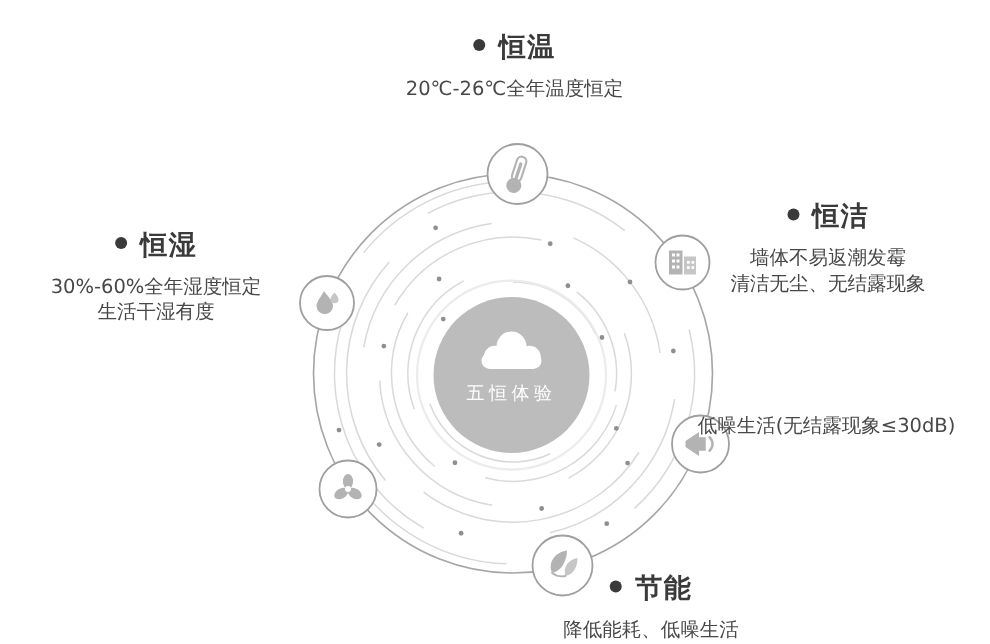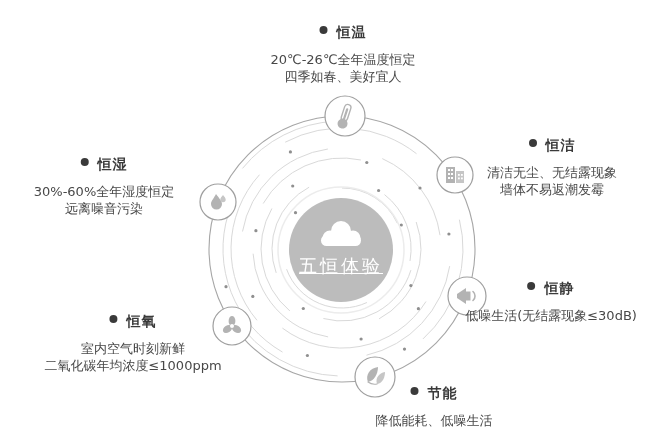--- a/index.html
+++ b/index.html
@@ -18,39 +18,39 @@
   .node-circle{ fill:#ffffff; stroke:#9f9f9f; stroke-width:1.2; }
   .glyph      { fill:#b3b3b3; }
   .glyph-lt   { fill:#c6c6c6; }
   .glyph-stroke { fill:none; stroke:#b3b3b3; stroke-width:1.6; stroke-linecap:round; }
 
   .label-block {
     position:absolute; transform:translateX(-50%);
     text-align:center; white-space:nowrap;
   }
   .label-title {
-    font-size:14px; line-height:24px; color:#3a3a3a;
+    font-size:18px; line-height:24px; color:#3a3a3a;
     font-weight:600; margin-bottom:7px; letter-spacing:1px;
   }
   .bullet {
     display:inline-block; width:8px; height:8px; border-radius:50%;
     background:#3a3a3a; margin-right:9px; transform:translateY(-3px);
   }
   .label-desc { font-size:13px; line-height:17px; color:#484848; }
 
   .lb-0 { left:343px; top:20px;  }
   .lb-1 { left:552px; top:133px; }
   .lb-2 { left:551px; top:276px; }
   .lb-3 { left:434px; top:381px; }
   .lb-4 { left:133px; top:309px; }
   .lb-5 { left:104px; top:152px; }
 
   .center-label {
     position:absolute; left:341px; top:254px; transform:translateX(-50%);
-    color:#ffffff; font-size:18px; letter-spacing:3px; white-space:nowrap;text-decoration:underline;
+    color:#ffffff; font-size:12px; letter-spacing:3px; white-space:nowrap;
   }
 </style>
 </head>
 <body>
 
 <div id="stage">
 
   <svg id="diagram-svg" width="660" height="429" viewBox="0 0 660 429">
 
     <g id="orbit-arcs">
@@ -172,54 +172,43 @@
     </g>
   </svg>
 
   <div class="center-label">五恒体验</div>
 
   <div class="label-block lb-0">
     <div class="label-title">
       <span class="bullet"></span><span>恒温</span>
     </div>
     <div class="label-desc">20℃-26℃全年温度恒定</div>
-    <div class="label-desc">四季如春、美好宜人</div>
   </div>
 
   <div class="label-block lb-1">
     <div class="label-title">
       <span class="bullet"></span><span>恒洁</span>
     </div>
+    <div class="label-desc">墙体不易返潮发霉</div>
     <div class="label-desc">清洁无尘、无结露现象</div>
-    <div class="label-desc">墙体不易返潮发霉</div>
   </div>
 
   <div class="label-block lb-2">
-    <div class="label-title">
-      <span class="bullet"></span><span>恒静</span>
-    </div>
     <div class="label-desc">低噪生活(无结露现象≤30dB)</div>
   </div>
 
   <div class="label-block lb-3">
     <div class="label-title">
       <span class="bullet"></span><span>节能</span>
     </div>
     <div class="label-desc">降低能耗、低噪生活</div>
   </div>
 
-  <div class="label-block lb-4">
-    <div class="label-title">
-      <span class="bullet"></span><span>恒氧</span>
-    </div>
-    <div class="label-desc">室内空气时刻新鲜</div>
-    <div class="label-desc">二氧化碳年均浓度≤1000ppm</div>
-  </div>
 
   <div class="label-block lb-5">
     <div class="label-title">
       <span class="bullet"></span><span>恒湿</span>
     </div>
     <div class="label-desc">30%-60%全年湿度恒定</div>
-    <div class="label-desc">远离噪音污染</div>
+    <div class="label-desc">生活干湿有度</div>
   </div>
 
 </div>
 
 </body></html>

